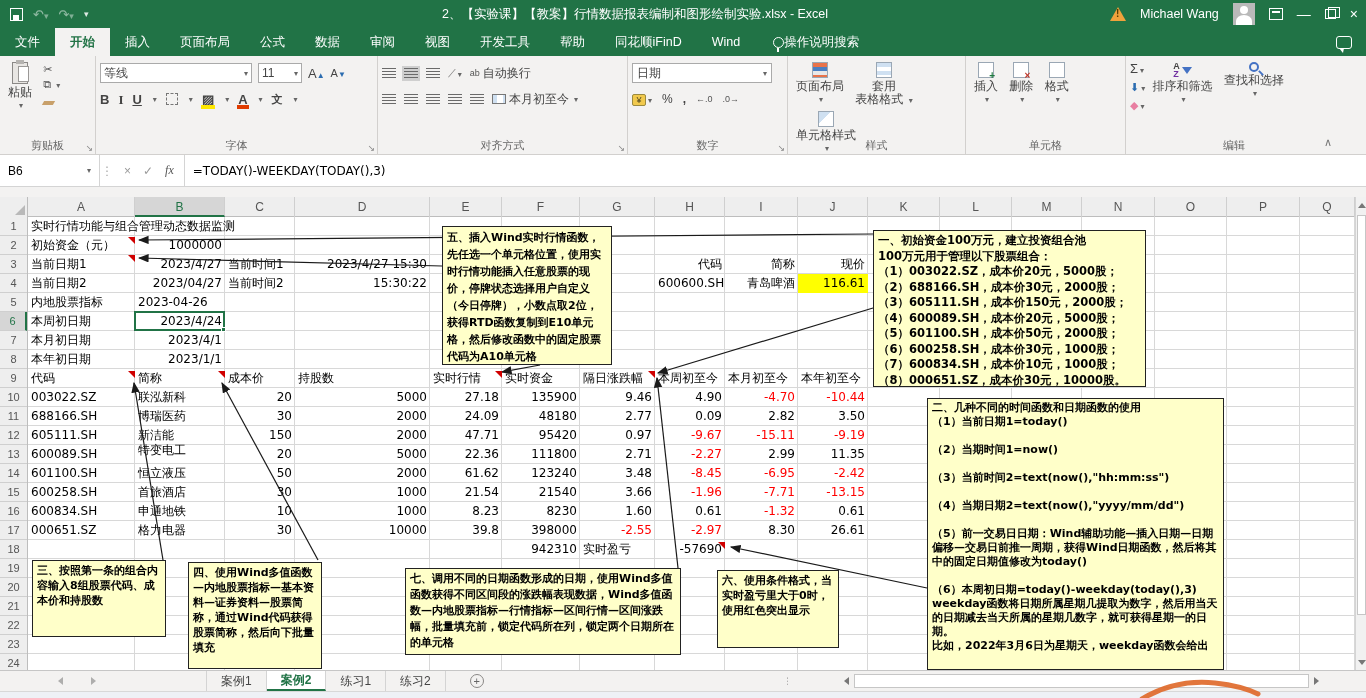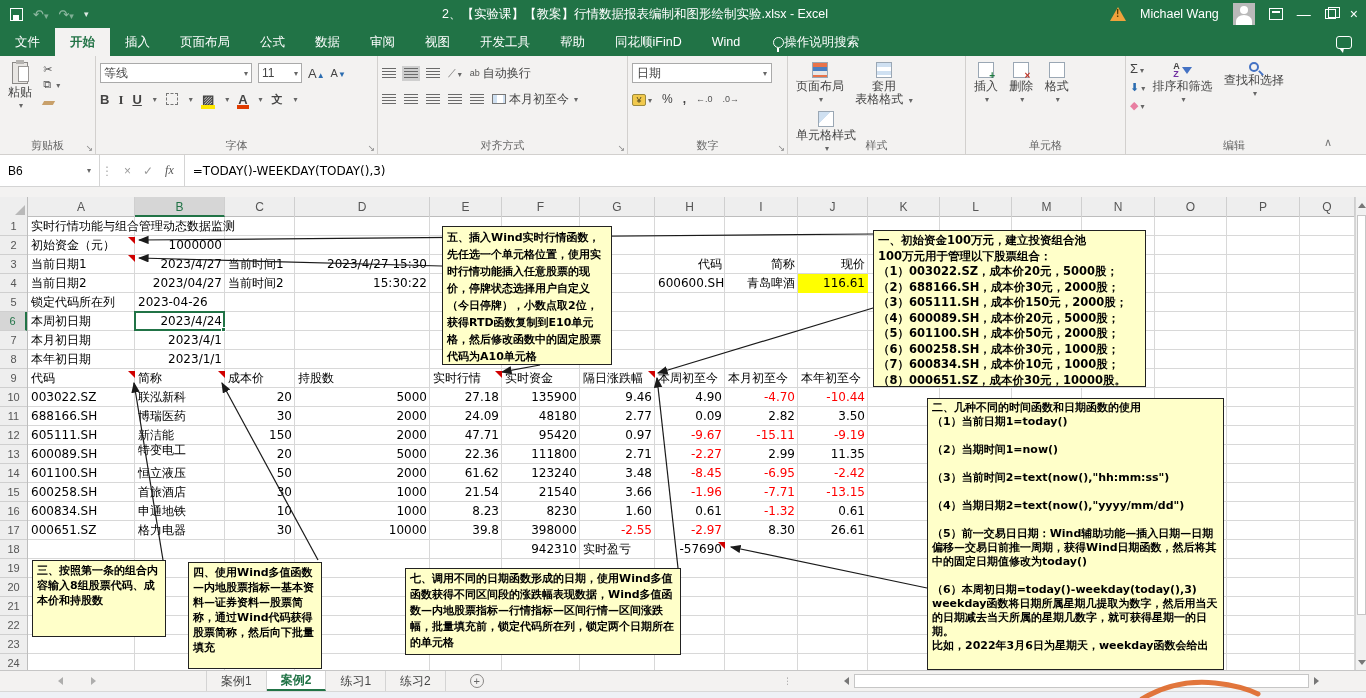--- a/index.html
+++ b/index.html
@@ -429,21 +429,21 @@
       <div class="cell r" style="left: 655px; top: 38px; width: 70px;">代码</div>
       <div class="cell r" style="left: 725px; top: 38px; width: 73px;">简称</div>
       <div class="cell r" style="left: 798px; top: 38px; width: 70px;">现价</div>
       <div class="cell" style="left: 28px; top: 57px; width: 107px;">当前日期2</div>
       <div class="cell r" style="left: 135px; top: 57px; width: 90px;">2023/04/27</div>
       <div class="cell" style="left: 225px; top: 57px; width: 70px;">当前时间2</div>
       <div class="cell r" style="left: 295px; top: 57px; width: 135px;">15:30:22</div>
       <div class="cell r" style="left: 655px; top: 57px; width: 70px;">600600.SH</div>
       <div class="cell r" style="left: 725px; top: 57px; width: 73px;">青岛啤酒</div>
       <div class="cell r yl" style="left: 798px; top: 57px; width: 70px;">116.61</div>
-      <div class="cell spill" style="left: 28px; top: 76px;">锁定代码所在列</div>
+      <div class="cell spill" style="left: 28px; top: 76px;">内地股票指标</div>
       <div class="cell" style="left: 135px; top: 76px; width: 90px;">2023-04-26</div>
       <div class="cell" style="left: 28px; top: 95px; width: 128px;">本周初日期</div>
       <div class="cell r" style="left: 135px; top: 95px; width: 90px;">2023/4/24</div>
       <div class="cell" style="left: 28px; top: 114px; width: 107px;">本月初日期</div>
       <div class="cell r" style="left: 135px; top: 114px; width: 90px;">2023/4/1</div>
       <div class="cell" style="left: 28px; top: 133px; width: 107px;">本年初日期</div>
       <div class="cell r" style="left: 135px; top: 133px; width: 90px;">2023/1/1</div>
       <div class="cell" style="left: 28px; top: 152px; width: 107px;">代码</div>
       <div class="cell" style="left: 135px; top: 152px; width: 90px;">简称</div>
       <div class="cell" style="left: 225px; top: 152px; width: 70px;">成本价</div>
@@ -628,14 +628,15 @@
 （4）当期日期2=text(now(),"yyyy/mm/dd")
 
 （5）前一交易日日期：Wind辅助功能—插入日期—日期偏移—交易日前推一周期，获得Wind日期函数，然后将其中的固定日期值修改为today()
 
 （6）本周初日期=today()-weekday(today(),3)
 weekday函数将日期所属星期几提取为数字，然后用当天的日期减去当天所属的星期几数字，就可获得星期一的日期。
 比如，2022年3月6日为星期天，weekday函数会给出</div>
     <div class="callout" style="left: 32px; top: 560px; width: 134px; height: 77px; line-height: 15px; font-size: 11px;">三、按照第一条的组合内容输入8组股票代码、成本价和持股数</div>
     <div class="callout" style="left: 188px; top: 562px; width: 134px; height: 107px; line-height: 15px; font-size: 11px;">四、使用Wind多值函数—内地股票指标—基本资料—证券资料—股票简称，通过Wind代码获得股票简称，然后向下批量填充</div>
     <div class="callout" style="left: 442px; top: 226px; width: 170px; height: 139px; line-height: 17px; font-size: 11px;">五、插入Wind实时行情函数，先任选一个单元格位置，使用实时行情功能插入任意股票的现价，停牌状态选择用户自定义（今日停牌），小数点取2位，获得RTD函数复制到E10单元格，然后修改函数中的固定股票代码为A10单元格</div>
+    <div class="callout" style="left: 717px; top: 570px; width: 122px; height: 78px; line-height: 15px; font-size: 11px;">六、使用条件格式，当实时盈亏里大于0时，使用红色突出显示</div>
     <div class="callout" style="left: 405px; top: 568px; width: 276px; height: 87px; line-height: 16px; font-size: 11px;">七、调用不同的日期函数形成的日期，使用Wind多值函数获得不同区间段的涨跌幅表现数据，Wind多值函数—内地股票指标—行情指标—区间行情—区间涨跌幅，批量填充前，锁定代码所在列，锁定两个日期所在的单元格</div>
   </div>
 
 </body></html>

